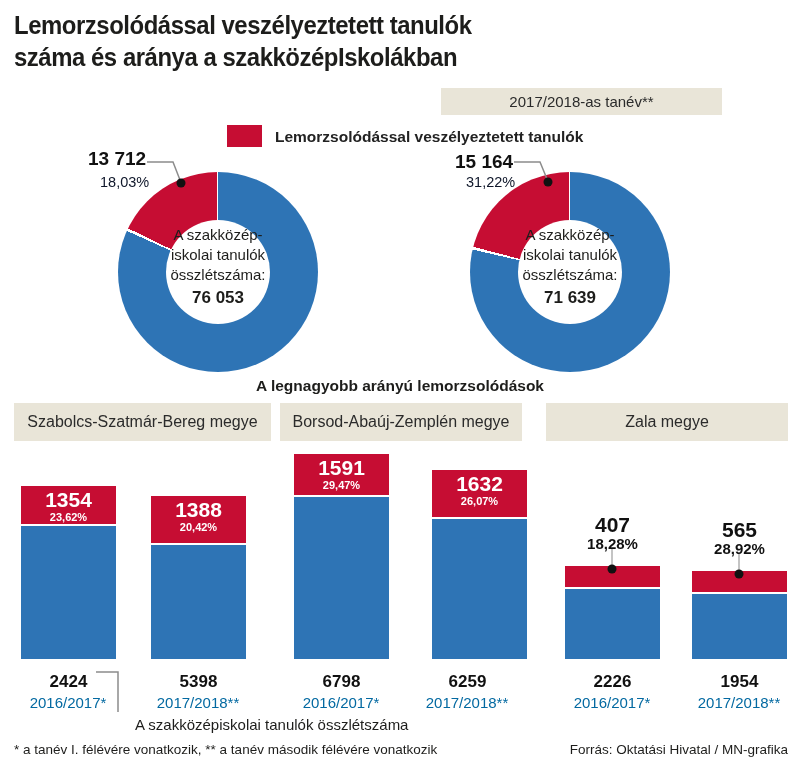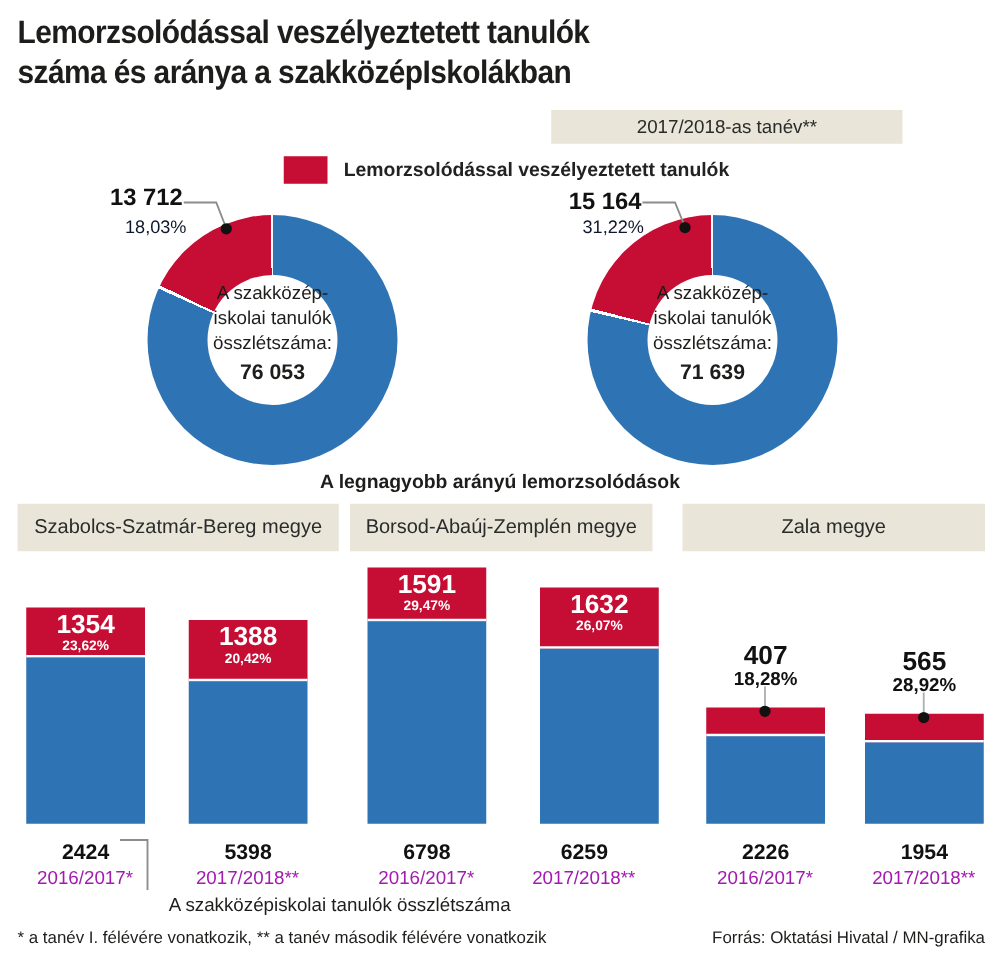--- a/index.html
+++ b/index.html
@@ -60,21 +60,21 @@
   .b6{left:692px;top:571px;height:88px;}  .b6 .seg-red{height:23px;}
 
   
   .out-label{width:95px;text-align:center;color:#111;}
   .ol5{left:565px;top:514px;} .ol6{left:692px;top:519px;}
   .out-num{font-size:21px;font-weight:700;line-height:1.0;}
   .out-pct{font-size:15px;font-weight:700;line-height:1.25;}
 
   
   .total{width:95px;text-align:center;font-size:17px;font-weight:700;color:#111;top:672px;}
-  .year{width:110px;text-align:center;font-size:15px;color:#a21caf;top:694px;}
+  .year{width:110px;text-align:center;font-size:15px;color:#0369a1;top:694px;}
   .x1{left:21px;} .x2{left:151px;} .x3{left:294px;} .x4{left:420px;} .x5{left:565px;} .x6{left:692px;}
   .year.x1{left:13px;} .year.x2{left:143px;} .year.x3{left:286px;} .year.x4{left:412px;} .year.x5{left:557px;} .year.x6{left:684px;}
 
   .note{left:135px;top:716px;font-size:15px;color:#1d1d1b;}
   .footnote{left:14px;top:742px;font-size:13.5px;color:#1d1d1b;}
   .source{right:12px;top:742px;font-size:13.5px;color:#1d1d1b;}
 
   .overlay{left:0;top:0;pointer-events:none;}
 </style>
 </head>

